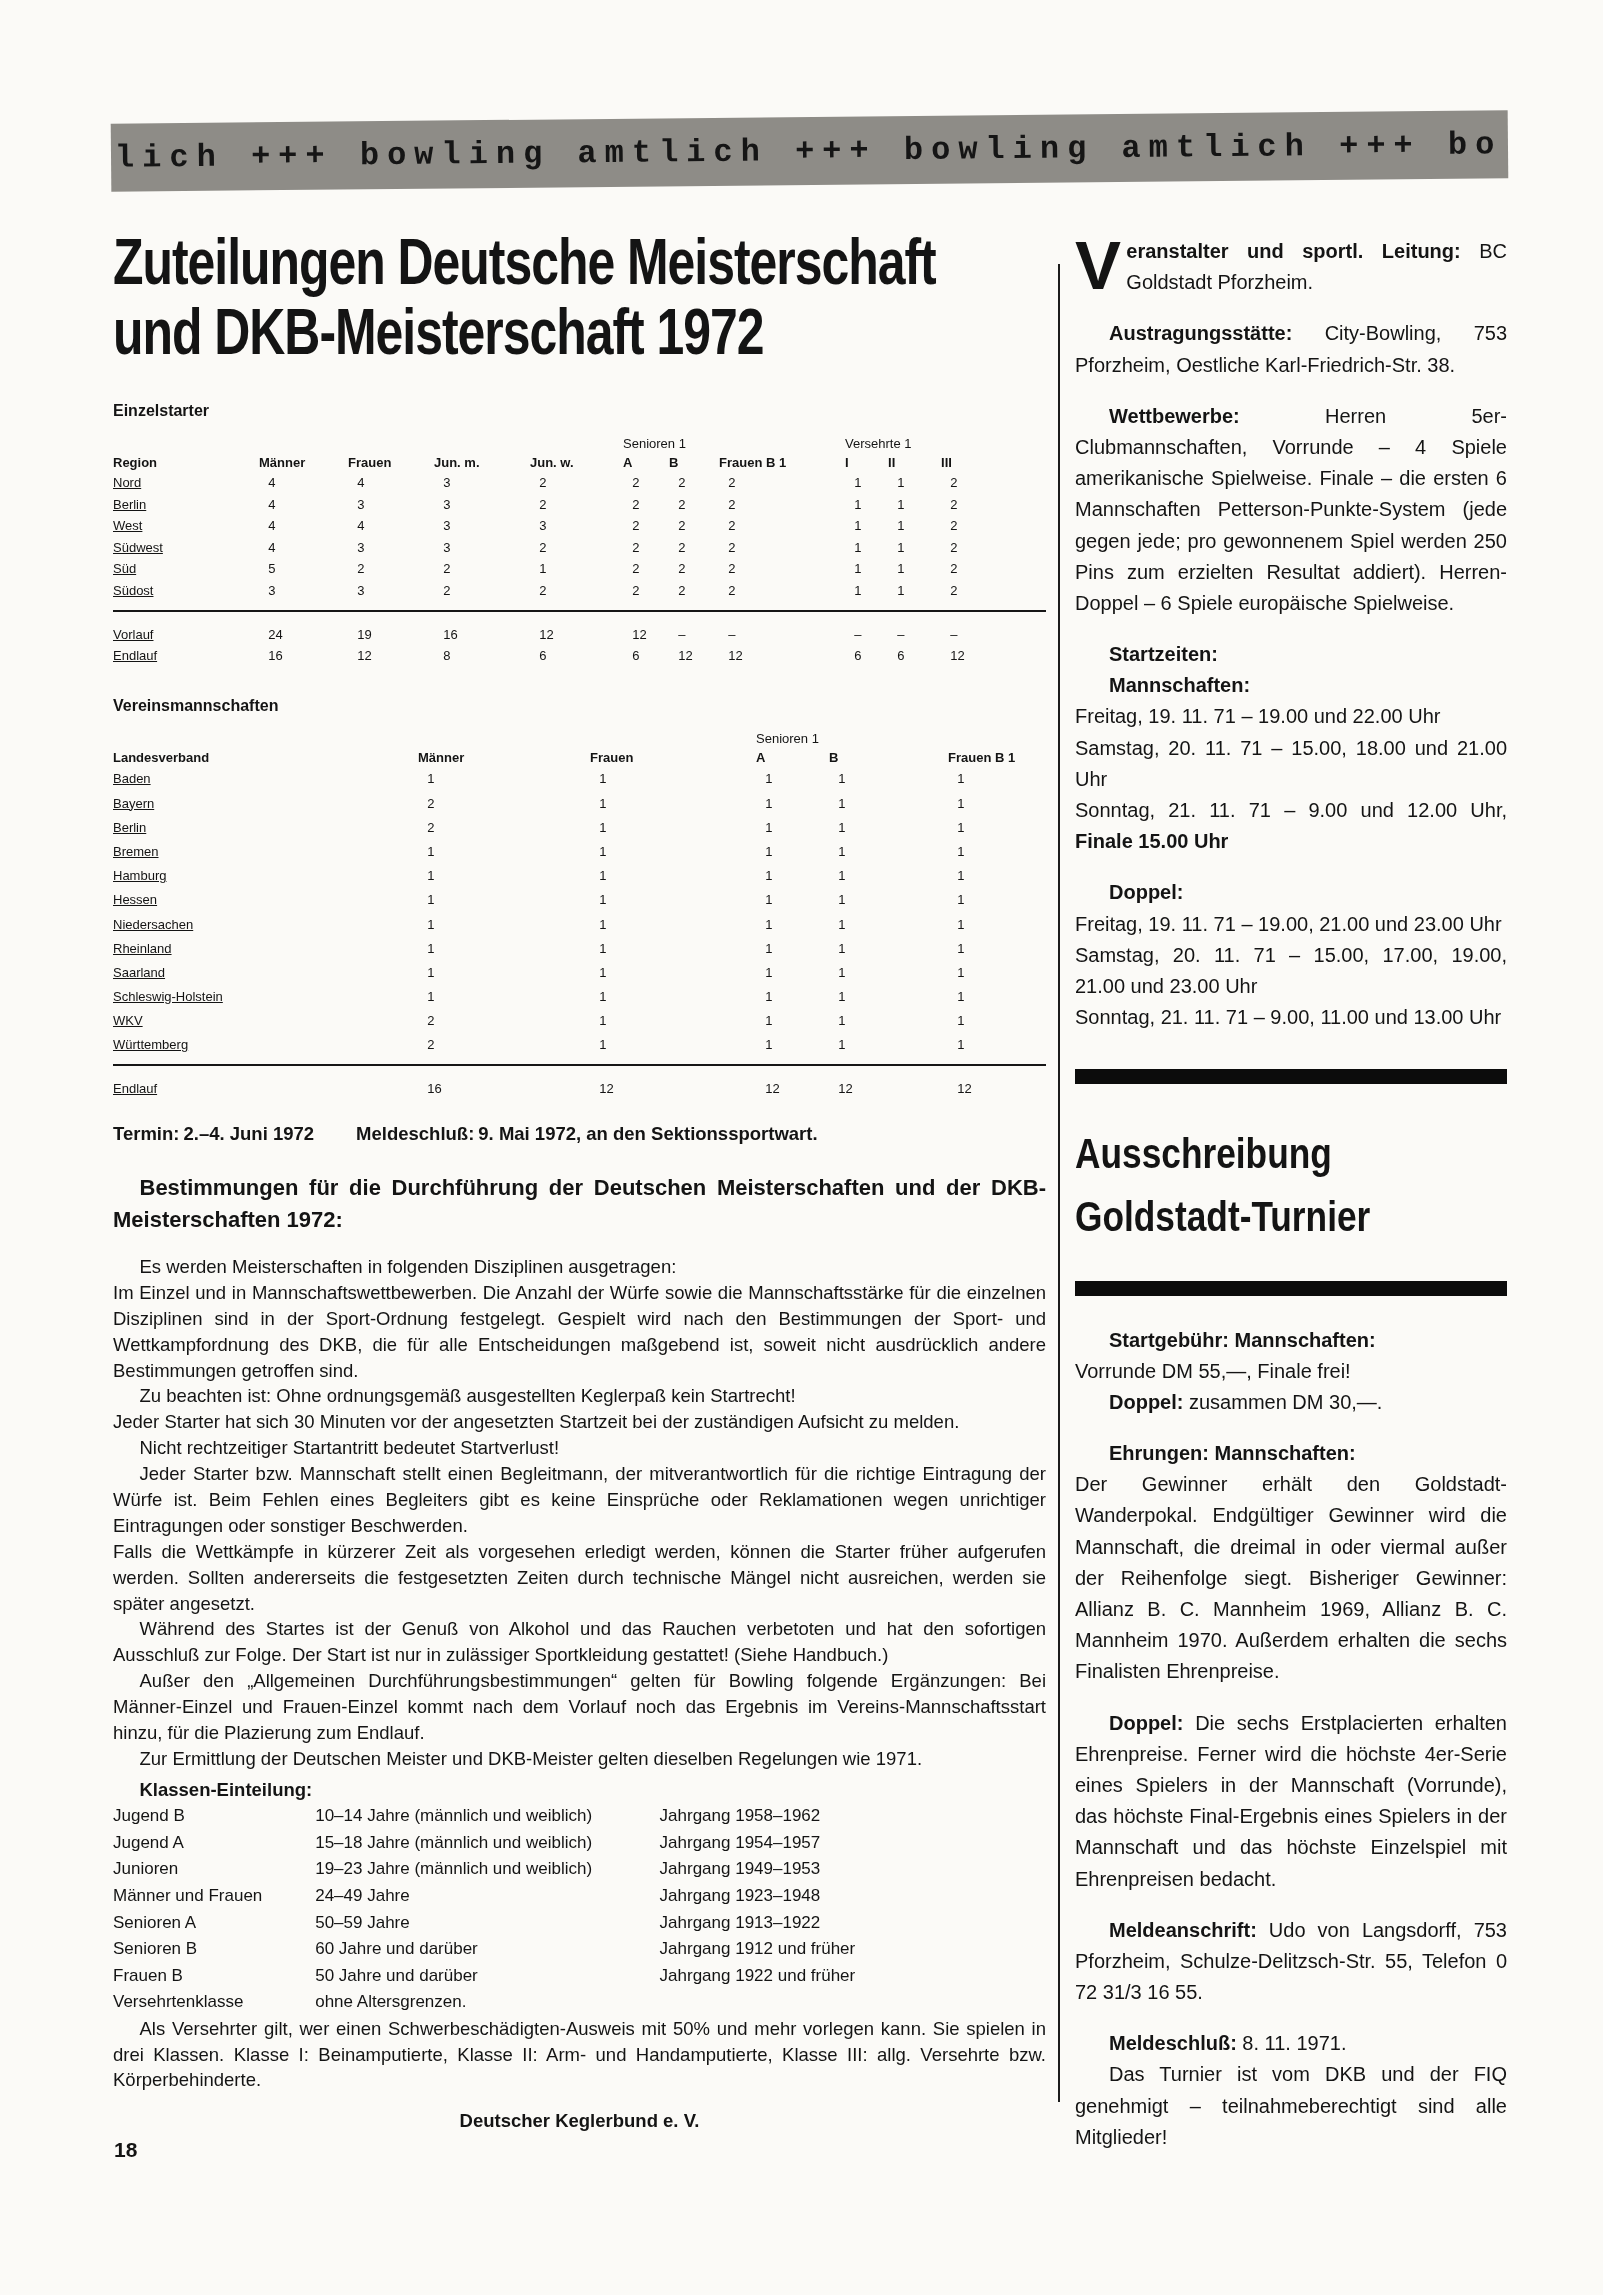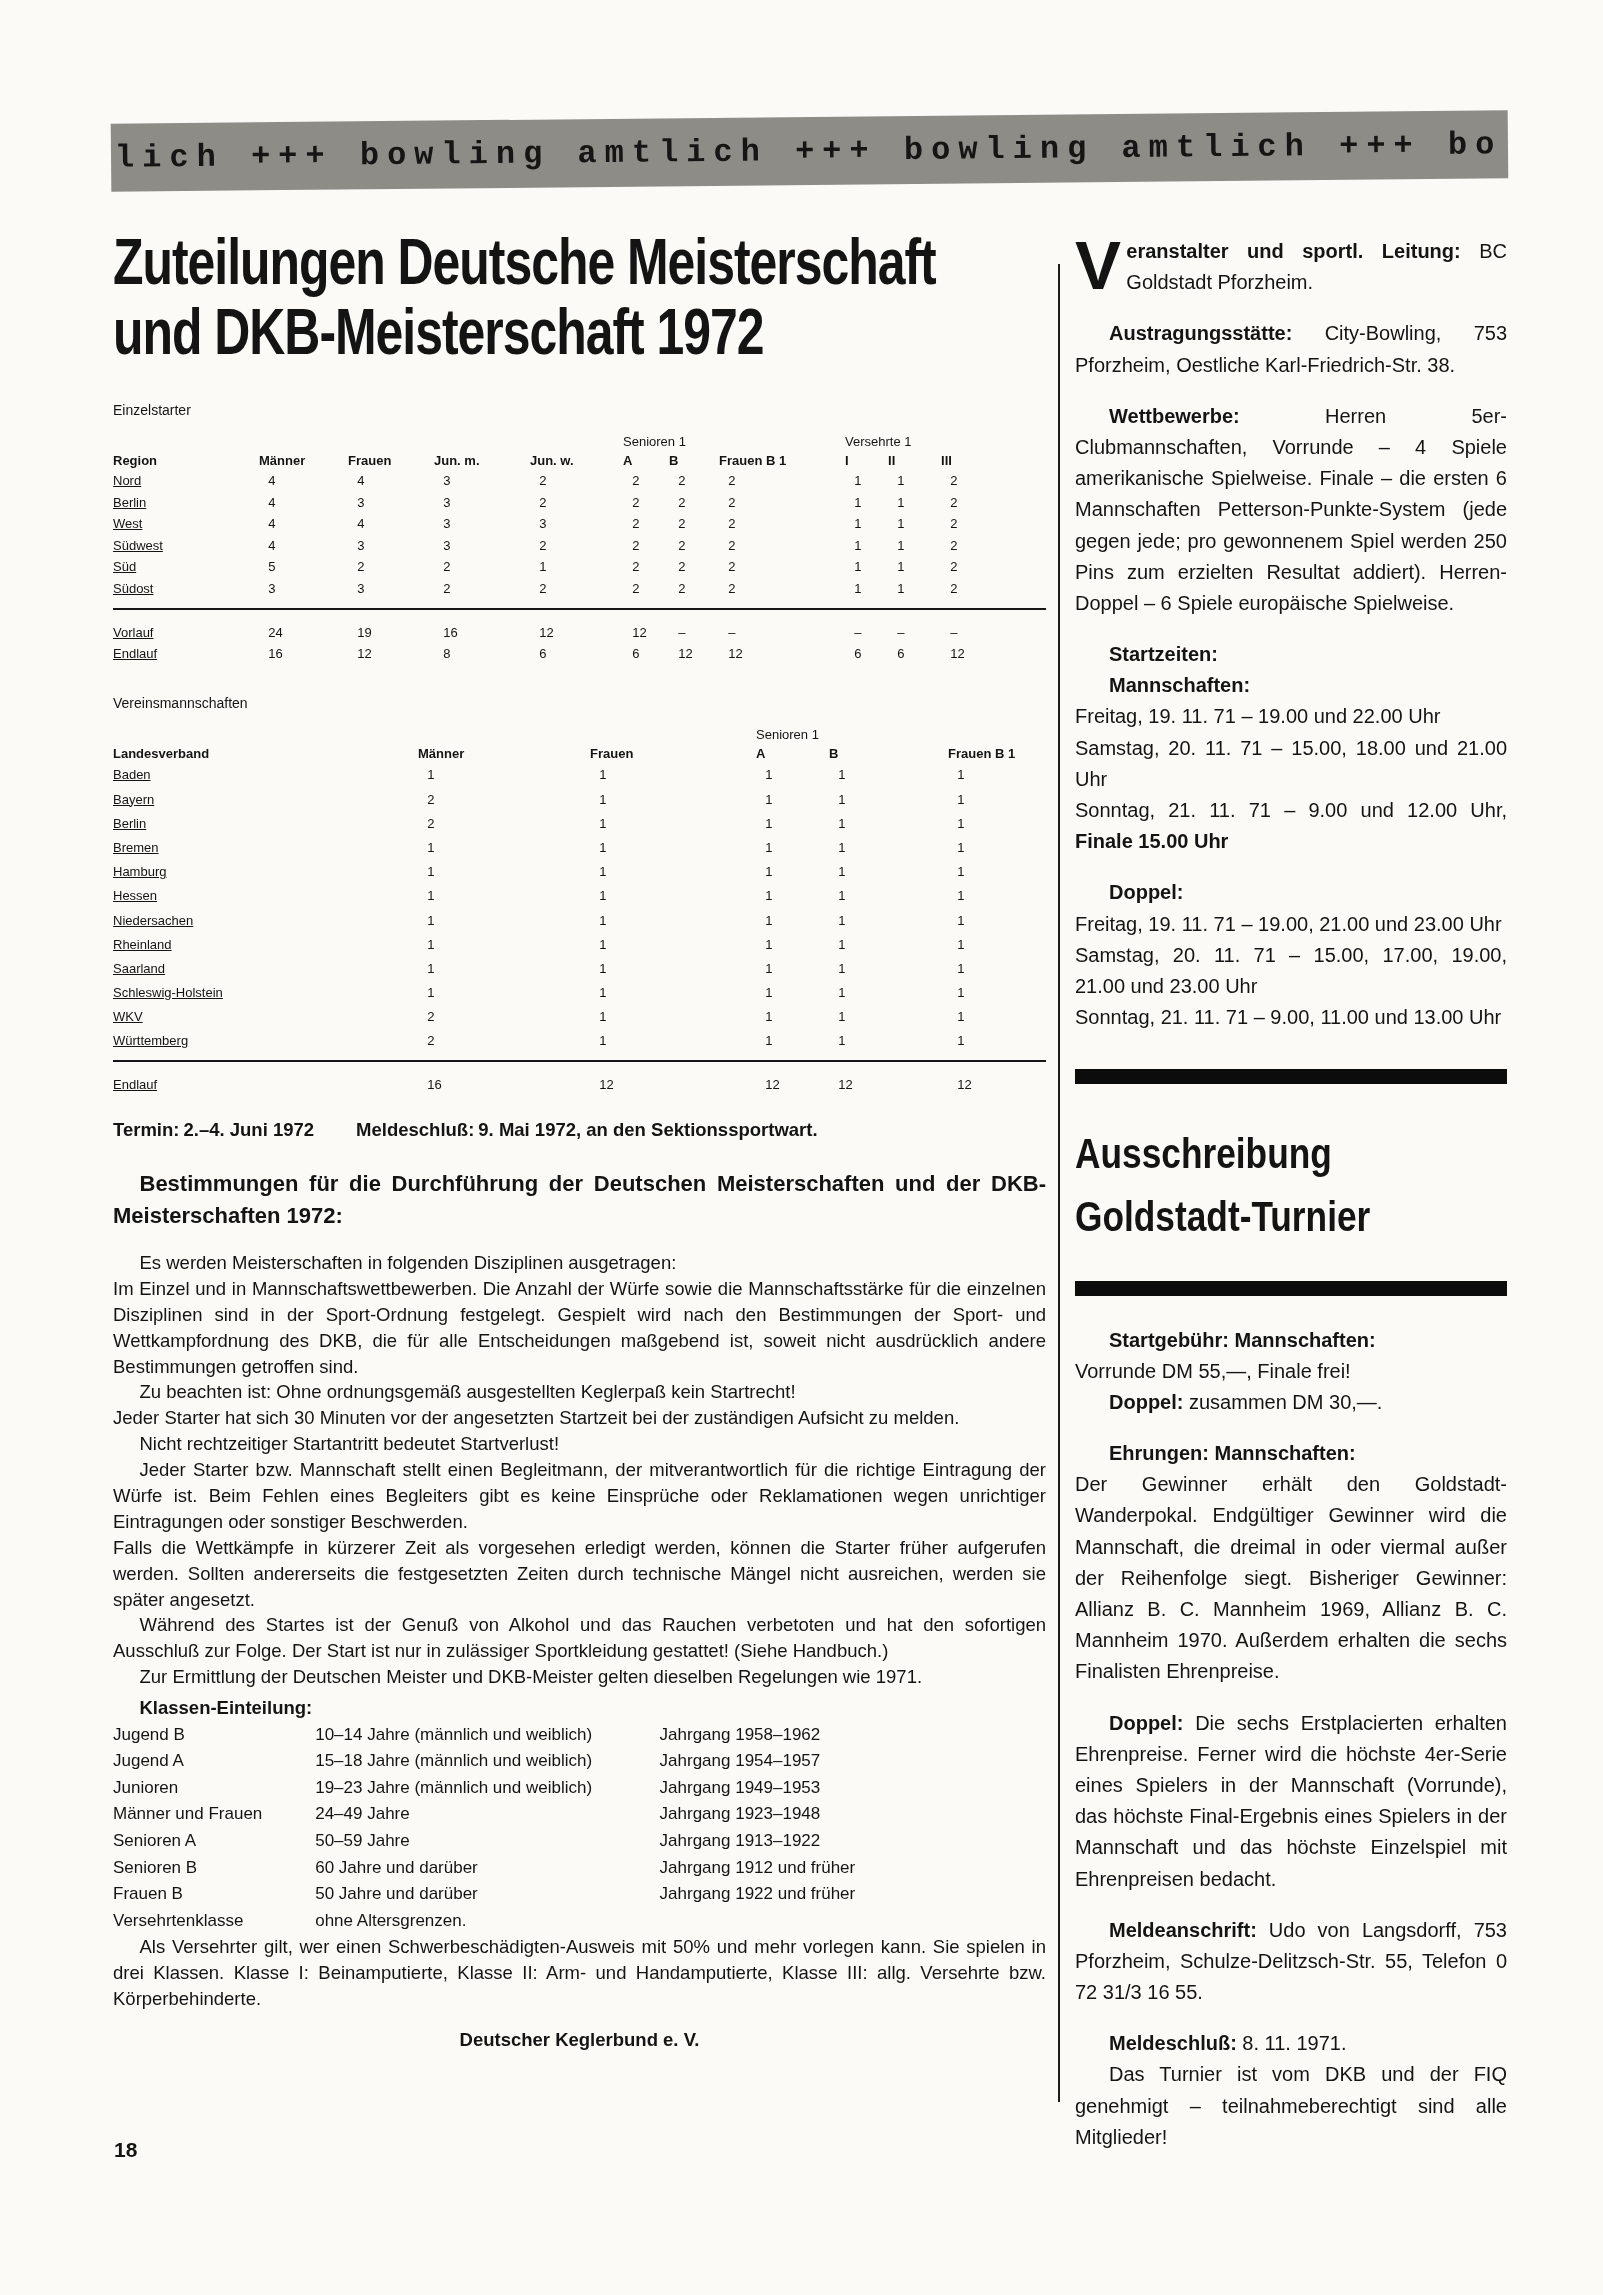--- a/index.html
+++ b/index.html
@@ -16,21 +16,21 @@
 
   
   .left-col  { position:absolute; left:113px; top:227px; width:933px; }
   .right-col { position:absolute; left:1075px; top:236px; width:432px; }
   .vrule { position:absolute; left:1058px; top:264px; width:2px; height:1838px; background:#1c1c1c; }
 
   
   h1.title { font-weight:700; font-size:64px; line-height:1.1; letter-spacing:-1.3px; margin-bottom:34px; }
   h1.title .tline { display:block; transform:scaleX(.78); transform-origin:left; white-space:nowrap; }
 
-  .sec-h { font-size:14px; font-weight:400; margin:30.5px 0 9.3px; }
+  .sec-h { font-size:16px; font-weight:700; margin:30.5px 0 9.3px; }
   .sec-h.first { margin-top:0; }
 
   
   table.tbl { border-collapse:collapse; table-layout:fixed; width:933px; font-size:13px; }
   .tbl th { text-align:left; font-weight:700; padding:2px 0; }
   .tbl tr.group-row th { font-weight:400; padding-top:6.6px; }
   .tbl td { padding:3.3px 0 3.3px 9.3px; }
   .tbl td:first-child { padding-left:0;text-decoration:underline; }
   .tbl tbody.data tr:last-child td { padding-bottom:12px; }
   .tbl tbody.sum { border-top:2px solid #161616; }
@@ -372,20 +372,21 @@
     <p class="best-h ind">Bestimmungen für die Durchführung der Deutschen Meisterschaften und der DKB-Meisterschaften 1972:</p>
 
     <p class="body-p ind">Es werden Meisterschaften in folgenden Disziplinen ausgetragen:</p>
     <p class="body-p">Im Einzel und in Mannschaftswettbewerben. Die Anzahl der Würfe sowie die Mannschaftsstärke für die einzelnen Disziplinen sind in der Sport-Ordnung festgelegt. Gespielt wird nach den Bestimmungen der Sport- und Wettkampfordnung des DKB, die für alle Entscheidungen maßgebend ist, soweit nicht ausdrücklich andere Bestimmungen getroffen sind.</p>
     <p class="body-p ind">Zu beachten ist: Ohne ordnungsgemäß ausgestellten Keglerpaß kein Startrecht!</p>
     <p class="body-p">Jeder Starter hat sich 30 Minuten vor der angesetzten Startzeit bei der zuständigen Aufsicht zu melden.</p>
     <p class="body-p ind">Nicht rechtzeitiger Startantritt bedeutet Startverlust!</p>
     <p class="body-p ind">Jeder Starter bzw. Mannschaft stellt einen Begleitmann, der mitverantwortlich für die richtige Eintragung der Würfe ist. Beim Fehlen eines Begleiters gibt es keine Einsprüche oder Reklamationen wegen unrichtiger Eintragungen oder sonstiger Beschwerden.</p>
     <p class="body-p">Falls die Wettkämpfe in kürzerer Zeit als vorgesehen erledigt werden, können die Starter früher aufgerufen werden. Sollten andererseits die festgesetzten Zeiten durch technische Mängel nicht ausreichen, werden sie später angesetzt.</p>
     <p class="body-p ind">Während des Startes ist der Genuß von Alkohol und das Rauchen verbetoten und hat den sofortigen Ausschluß zur Folge. Der Start ist nur in zulässiger Sportkleidung gestattet! (Siehe Handbuch.)</p>
+    <p class="body-p ind">Außer den „Allgemeinen Durchführungsbestimmungen“ gelten für Bowling folgende Ergänzungen: Bei Männer-Einzel und Frauen-Einzel kommt nach dem Vorlauf noch das Ergebnis im Vereins-Mannschaftsstart hinzu, für die Plazierung zum Endlauf.</p>
     <p class="body-p ind">Zur Ermittlung der Deutschen Meister und DKB-Meister gelten dieselben Regelungen wie 1971.</p>
 
     <p class="body-p ind bold-p" style="margin-top:5.3px">Klassen-Einteilung:</p>
 
     <table class="klassen">
       <colgroup>
           <col style="width:202px">
           <col style="width:344px">
           <col style="width:386px">
         </colgroup>

